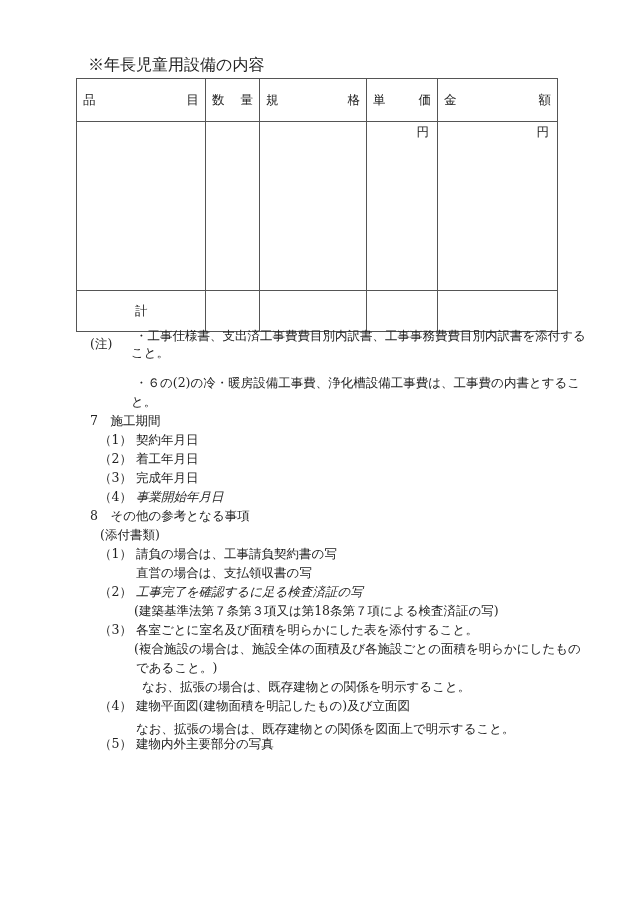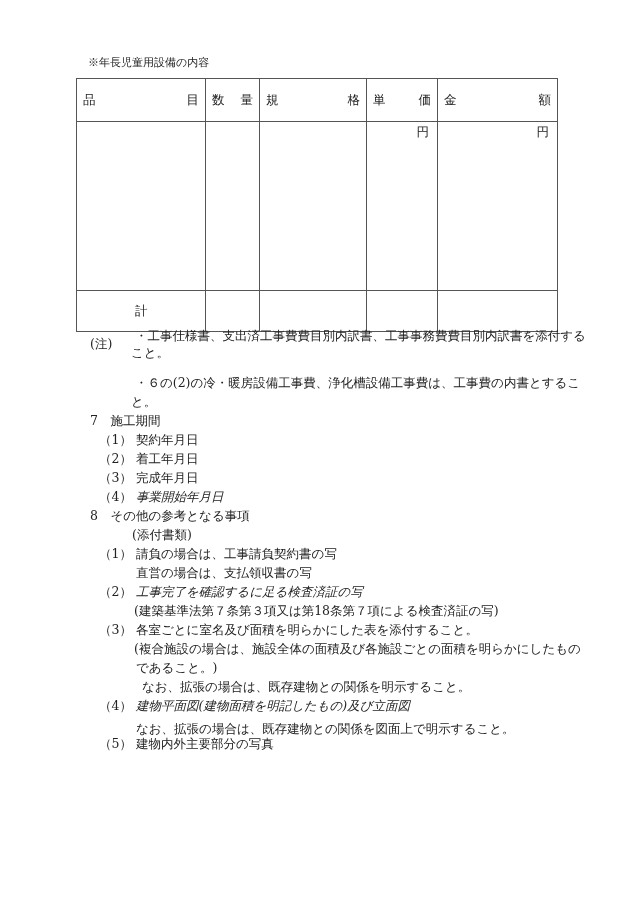--- a/index.html
+++ b/index.html
@@ -1,18 +1,18 @@
 <!DOCTYPE html>
 <html><head>
 <meta charset="utf-8">
 <style>
   html, body { margin: 0; padding: 0; background: #ffffff; }
   body { width: 630px; height: 916px; position: relative; overflow: hidden;
          font-family: "DejaVu Serif", "Liberation Serif", serif; color: #222; font-size: 12px; }
-  .caption { position: absolute; left: 88px; top: 55px; font-size: 11px; }
+  .caption { position: absolute; left: 88px; top: 55px; font-size: 16px; }
   table.spec { position: absolute; left: 76px; top: 78px; width: 481px; border-collapse: collapse; table-layout: fixed; }
   table.spec td, table.spec th { border: 1px solid #555; font-weight: normal; padding: 0; vertical-align: top; font-size: 12.5px; }
   table.spec th { height: 42px; vertical-align: middle; }
   .hd { display: flex; justify-content: space-between; padding: 0 6px; }
   tr.body-row td { height: 168px; }
   tr.body-row td .unit { text-align: right; padding: 2px 8px 0 0; }
   tr.total-row td { height: 40px; vertical-align: middle; }
   .total-label { padding-left: 58px; }
   .line { position: absolute; font-size: 12.5px; white-space: nowrap; }
 </style>
@@ -93,34 +93,34 @@
 <div class="line" style="left:99px; top:432px;">（1）</div>
 <div class="line" style="left:136px; top:432px;">契約年月日</div>
 <div class="line" style="left:99px; top:451px;">（2）</div>
 <div class="line" style="left:136px; top:451px;">着工年月日</div>
 <div class="line" style="left:99px; top:470px;">（3）</div>
 <div class="line" style="left:136px; top:470px;">完成年月日</div>
 <div class="line" style="left:99px; top:489px;">（4）</div>
 <div class="line" style="left:136px; top:489px;font-style:italic;">事業開始年月日</div>
 
 <div class="line" style="left:90px; top:508px;text-align:right;">8　その他の参考となる事項</div>
-<div class="line" style="left:100px; top:527px;margin-left:32px;">(添付書類)</div>
+<div class="line" style="left:100px; top:527px;">(添付書類)</div>
 
 <div class="line" style="left:99px; top:546px;">（1）</div>
 <div class="line" style="left:136px; top:546px;">請負の場合は、工事請負契約書の写</div>
 <div class="line" style="left:136px; top:565px;">直営の場合は、支払領収書の写</div>
 
 <div class="line" style="left:99px; top:584px;">（2）</div>
 <div class="line" style="left:136px; top:584px;font-style:italic;">工事完了を確認するに足る検査済証の写</div>
 <div class="line" style="left:134px; top:603px;">(建築基準法第７条第３項又は第18条第７項による検査済証の写)</div>
 
 <div class="line" style="left:99px; top:622px;">（3）</div>
 <div class="line" style="left:136px; top:622px;">各室ごとに室名及び面積を明らかにした表を添付すること。</div>
 <div class="line" style="left:134px; top:641px;">(複合施設の場合は、施設全体の面積及び各施設ごとの面積を明らかにしたもの</div>
 <div class="line" style="left:136px; top:660px;">であること。)</div>
 <div class="line" style="left:136px; top:679px;margin-left:6px;">なお、拡張の場合は、既存建物との関係を明示すること。</div>
 
 <div class="line" style="left:99px; top:698px;">（4）</div>
-<div class="line" style="left:136px; top:698px;font-style:italic;">建物平面図(建物面積を明記したもの)及び立面図</div>
+<div class="line" style="left:136px; top:698px;">建物平面図(建物面積を明記したもの)及び立面図</div>
 <div class="line" style="left:136px; top:721px;text-align:center;">なお、拡張の場合は、既存建物との関係を図面上で明示すること。</div>
 
 <div class="line" style="left:99px; top:736px;">（5）</div>
 <div class="line" style="left:136px; top:736px;">建物内外主要部分の写真</div>
 
 </body></html>

